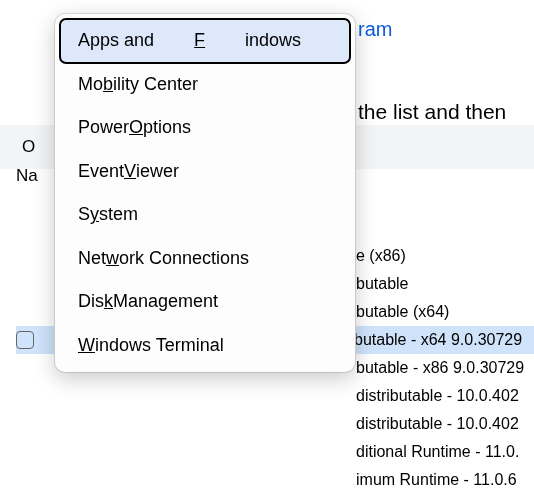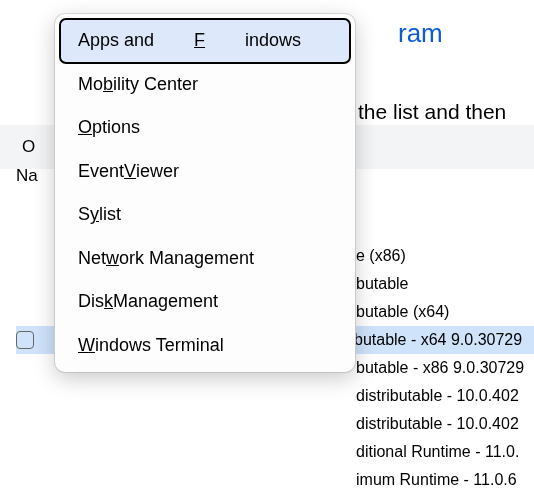--- a/index.html
+++ b/index.html
@@ -4,21 +4,21 @@
 <style>
   :root { --link:#0b5cd6; --menu-bg:#fdfdfe; --menu-border:#000; --hl:#dde8fb;
           --row-hl:#cfe3fb; --band:#f3f4f6; --txt:#000; }
   * { box-sizing:border-box; }
   body { margin:0; width:534px; height:500px; overflow:hidden;
          font-family:"Segoe UI",Arial,sans-serif; font-size:15px; color:var(--txt);
          background:#fff; position:relative; }
 
   
   .bg { position:absolute; inset:0; padding:0 8px 0 16px; }
-  a.link { color:var(--link); text-decoration:none; font-size:26px;margin-left:40px; }
+  a.link { color:var(--link); text-decoration:none; font-size:20px; }
   .helptext { margin-top:22px; font-size:21px; }
   .band { position:absolute; left:0; right:0; top:125px; height:44px;
           background:var(--band); display:flex; align-items:center; padding:0 22px;
           font-size:17px; }
   .colhead { position:absolute; left:16px; top:166px; font-size:17px; }
   .list { position:absolute; left:16px; right:0; top:242px; font-size:16px; }
   .row { height:28px; display:flex; align-items:center; white-space:nowrap; }
   .row.cb::before { content:""; width:16px; height:16px; border:1.5px solid #666;
                     border-radius:4px; margin-right:14px; flex:0 0 auto; }
   .row.sel { background:var(--row-hl); }
@@ -68,37 +68,38 @@
       <span>Apps and </span>
       <span class="accel">F</span>
       <span>indows</span>
     </div>
     <div class="item">
       <span>Mo</span>
       <span class="accel">b</span>
       <span>ility Center</span>
     </div>
     <div class="item">
+      <span>Power </span>
       <span class="accel">O</span>
       <span>ptions</span>
     </div>
     <div class="item">
       <span>Event </span>
       <span class="accel">V</span>
       <span>iewer</span>
     </div>
     <div class="item">
       <span>S</span>
       <span class="accel">y</span>
-      <span>list</span>
+      <span>stem</span>
     </div>
     <div class="item">
       <span>Net</span>
       <span class="accel">w</span>
-      <span>ork Management</span>
+      <span>ork Connections</span>
     </div>
     <div class="item">
       <span>Dis</span>
       <span class="accel">k</span>
       <span> Management</span>
     </div>
     <div class="item">
       <span></span>
       <span class="accel">W</span>
       <span>indows Terminal</span>

